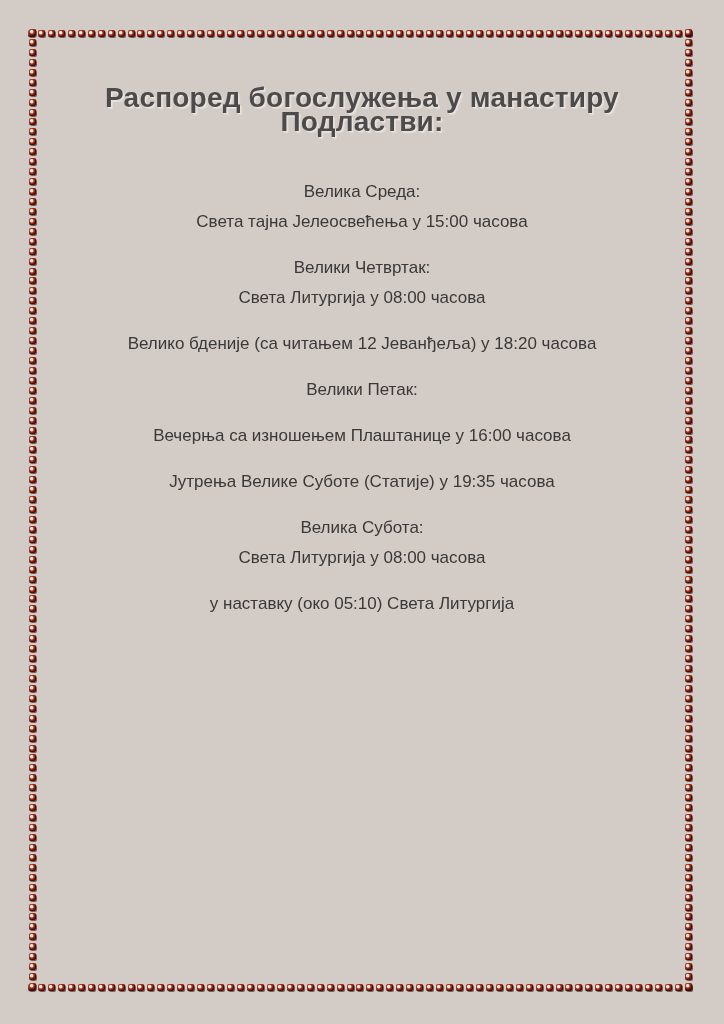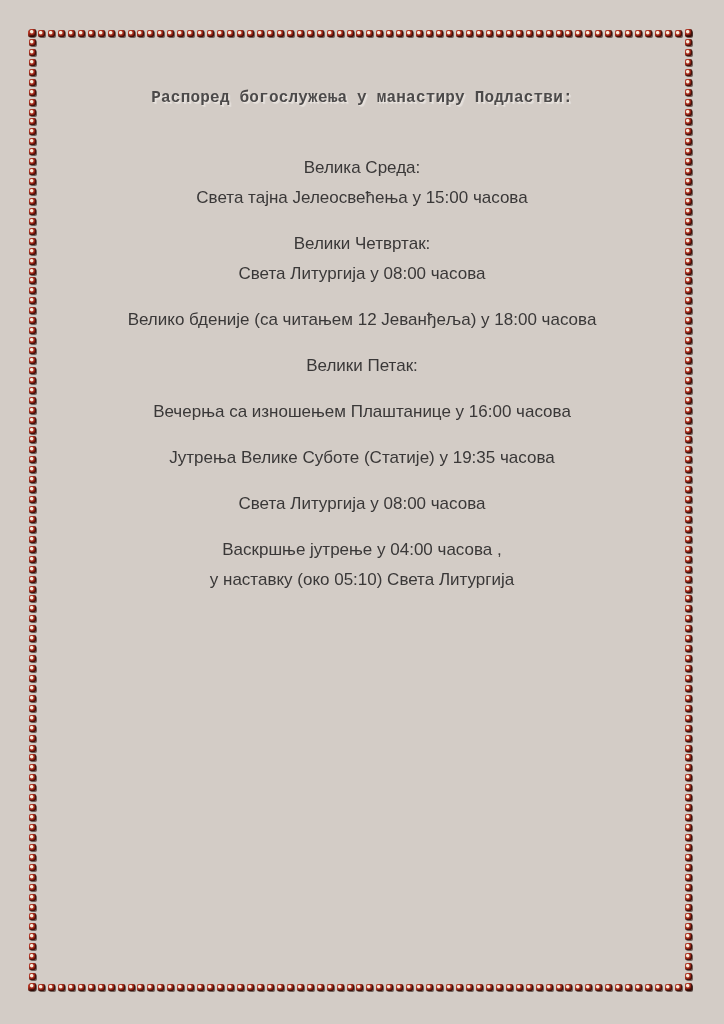--- a/index.html
+++ b/index.html
@@ -61,27 +61,26 @@
   
   .content {
     position: absolute;
     left: 50px;
     right: 50px;
     top: 0;
     text-align: center;
   }
   .page-title {
     margin: 86px 0 7px;
-    font-size: 16px;
+    font-size: 28px;
     font-weight: bold;
     line-height: 24px;
     letter-spacing: 0.2px;
     color: #4c4a4a;
     text-shadow: 1px 1px 0 #eae4de, 2px 2px 1px rgba(255, 255, 255, 0.35);
-    font-family: Liberation Mono, monospace;
   }
   .schedule .block p {
     margin: 0;
     font-size: 17px;
     line-height: 30px;
     color: #3a3838;
   }
   .schedule .block:first-child { margin-top: 43px; }
   .schedule .block + .block { margin-top: 16px; }
 </style>
@@ -433,32 +432,32 @@
   <section class="schedule">
     <div class="block">
       <p>Велика Среда:</p>
       <p>Света тајна Јелеосвећења у 15:00 часова</p>
     </div>
     <div class="block">
       <p>Велики Четвртак:</p>
       <p>Света Литургија у 08:00 часова</p>
     </div>
     <div class="block">
-      <p>Велико бденије (са читањем 12 Јеванђеља) у 18:00 часова</p>
+      <p>Велико бденије (са читањем 12 Јеванђеља) у 18:20 часова</p>
     </div>
     <div class="block">
       <p>Велики Петак:</p>
     </div>
     <div class="block">
       <p>Вечерња са изношењем Плаштанице у 16:00 часова</p>
     </div>
     <div class="block">
       <p>Јутрења Велике Суботе (Статије) у 19:35 часова</p>
     </div>
     <div class="block">
+      <p>Велика Субота:</p>
       <p>Света Литургија у 08:00 часова</p>
     </div>
     <div class="block">
-      <p>Васкршње јутрење у 04:00 часова ,</p>
       <p>у наставку (око 05:10) Света Литургија</p>
     </div>
   </section>
 </main>
 
 </body></html>

